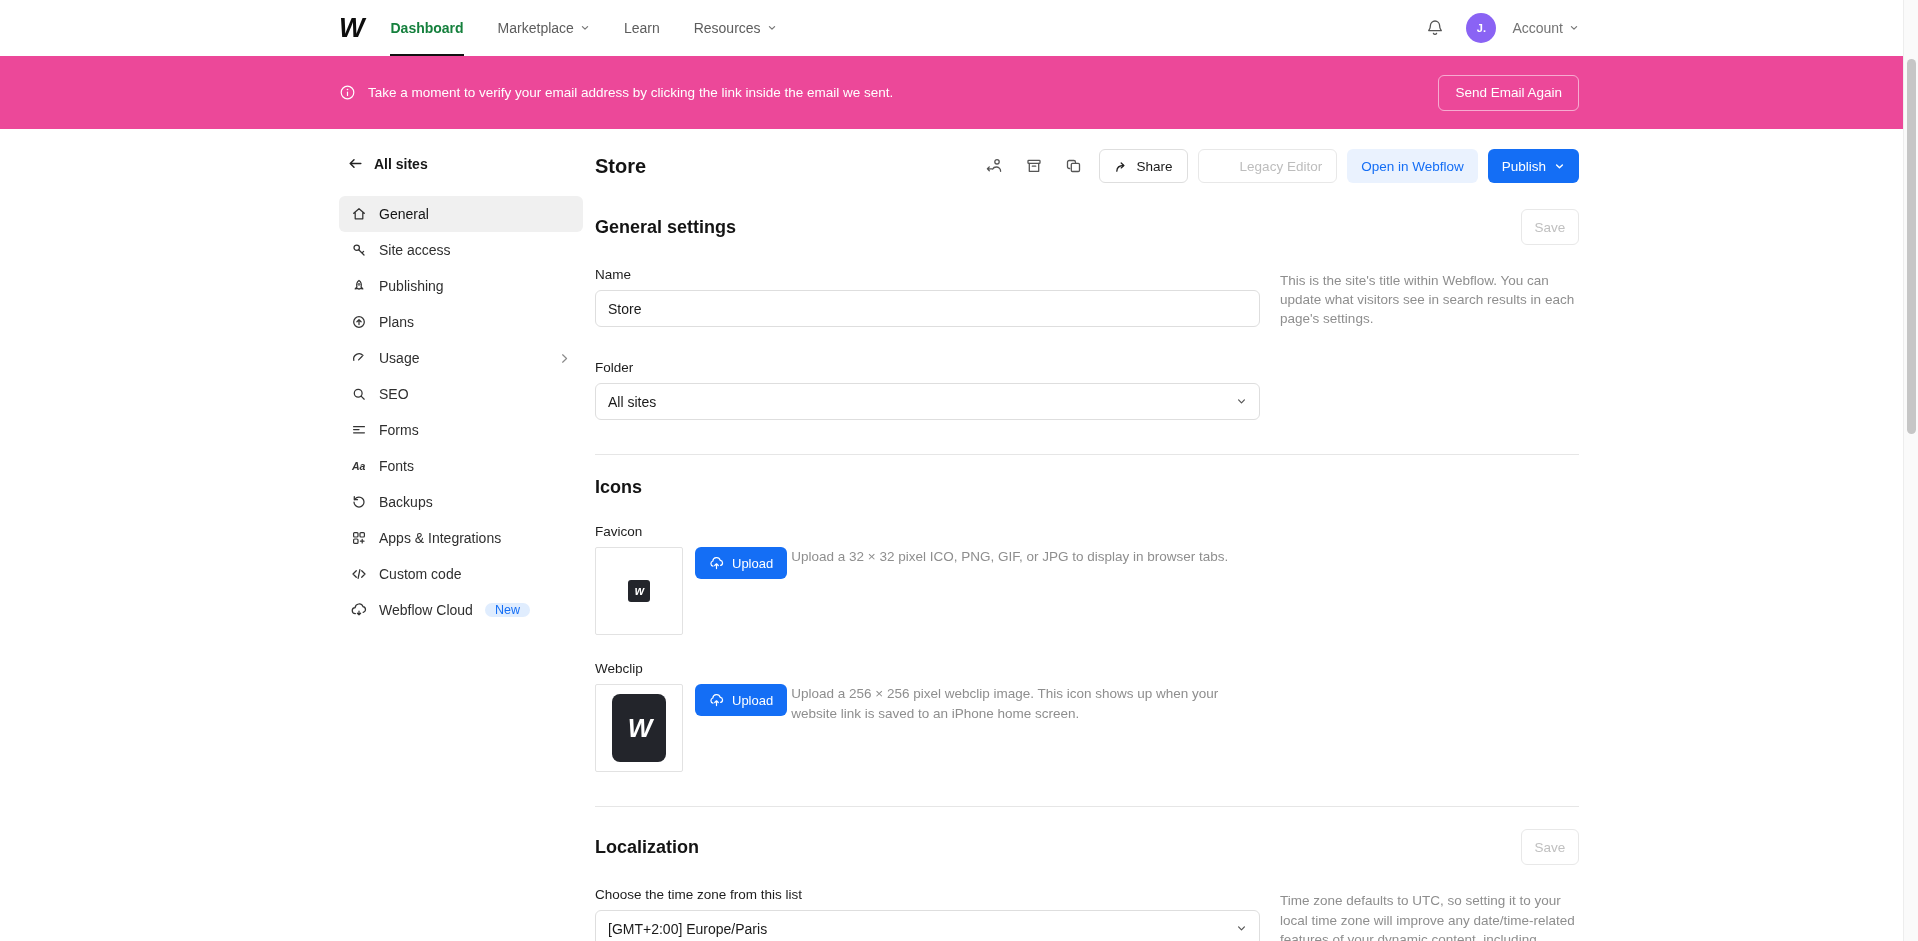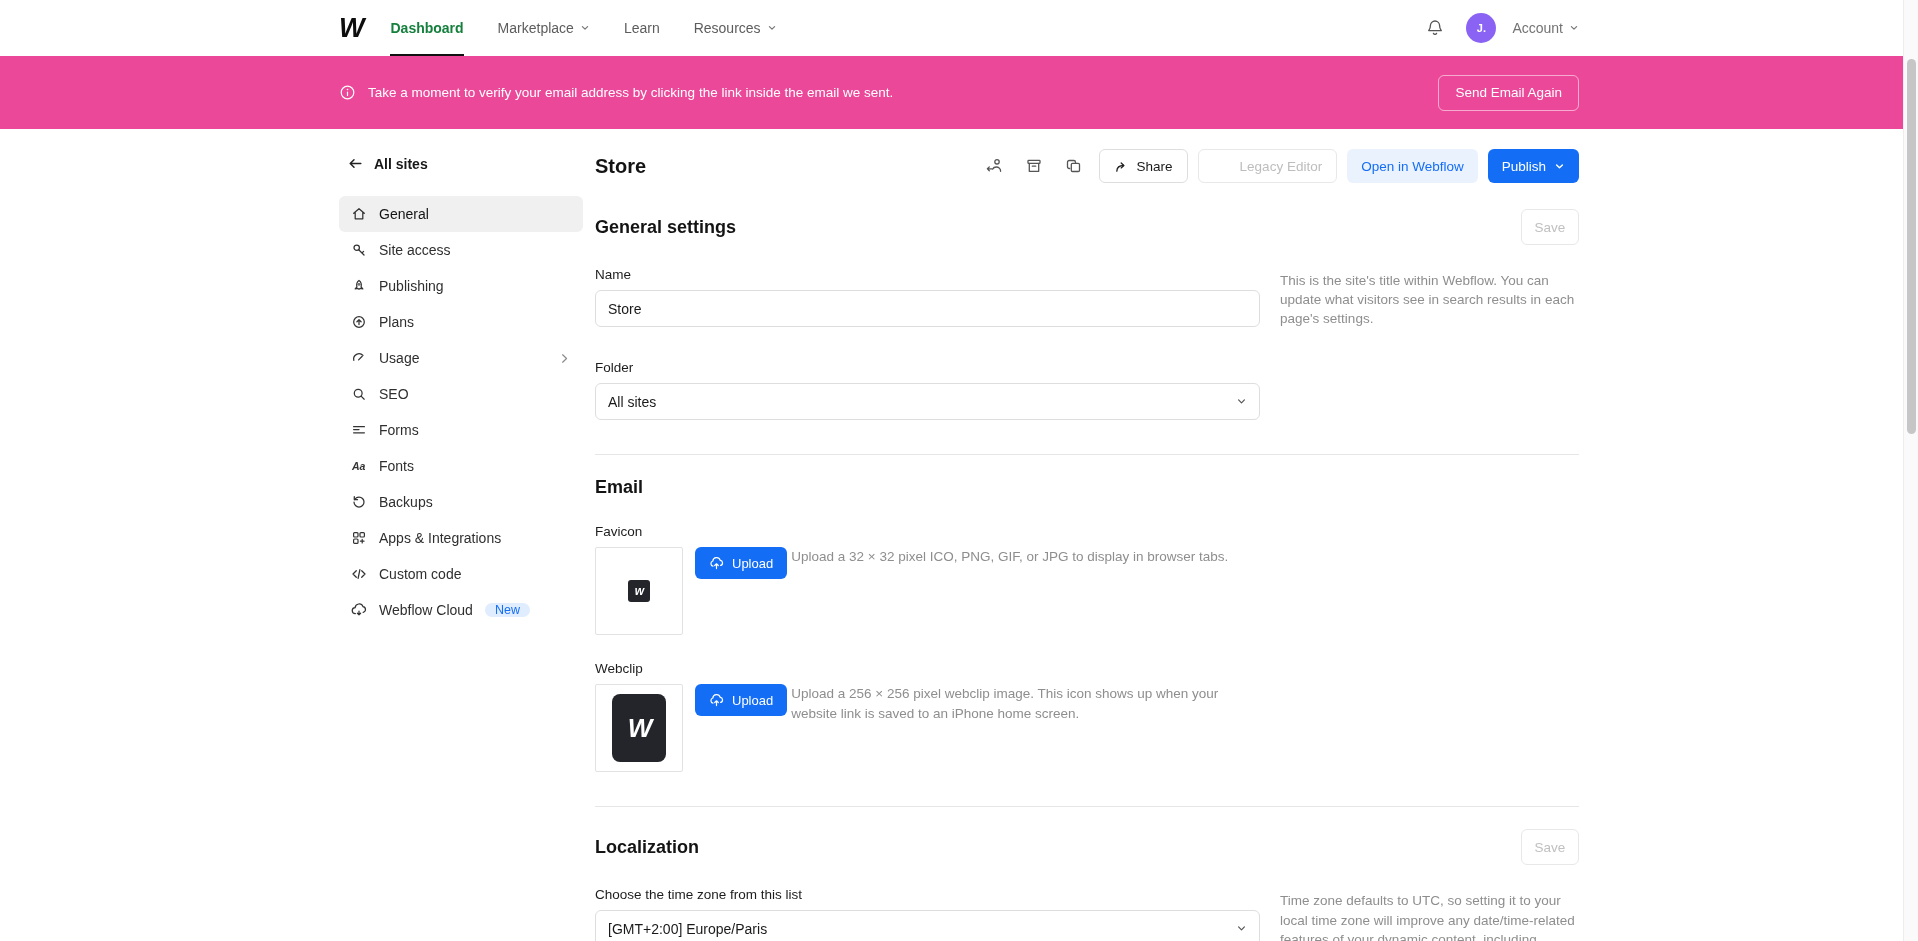--- a/index.html
+++ b/index.html
@@ -330,21 +330,21 @@
                   <path d="M2.6 3.9 5.5 6.8l2.9-2.9" fill="none" stroke="#555" stroke-width="1.2" stroke-linecap="round" stroke-linejoin="round"></path>
                 </svg>
             </div>
           </div>
           <div></div>
         </div>
 
         <div class="divider"></div>
 
         <div class="section-header" style="margin-bottom:26px;">
-          <div class="section-title">Email</div>
+          <div class="section-title">Icons</div>
         </div>
 
         <label class="field-label">Favicon</label>
         <div class="upload-row">
           <div class="preview-box">
             <div class="favicon-mini">w</div>
           </div>
           <div class="upload-stack">
             <div>
               <button class="btn btn-primary btn-upload">

